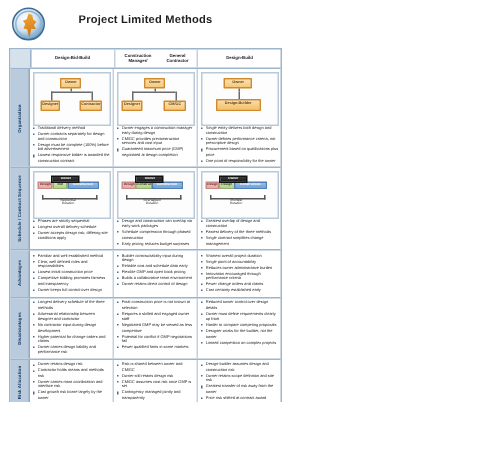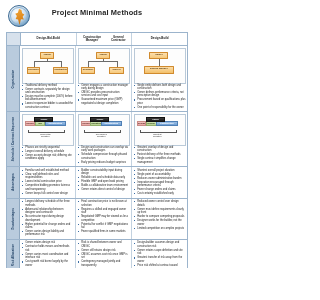--- a/index.html
+++ b/index.html
@@ -69,21 +69,21 @@
 </head>
 <body>
 
 <div class="page">
 
   <div class="header">
     <div class="logo">
       <div class="ring"></div>
       <div class="glyph"></div>
     </div>
-    <div class="title">Project Minimal Methods</div>
+    <div class="title">Project Limited Methods</div>
   </div>
 
   <div class="matrix">
 
     <div class="colhead">
       <div class="spacer"></div>
       <div class="ch" id="ch0">
           <span>Design-Bid-Build</span>
         </div>
       <div class="ch" id="ch1">

